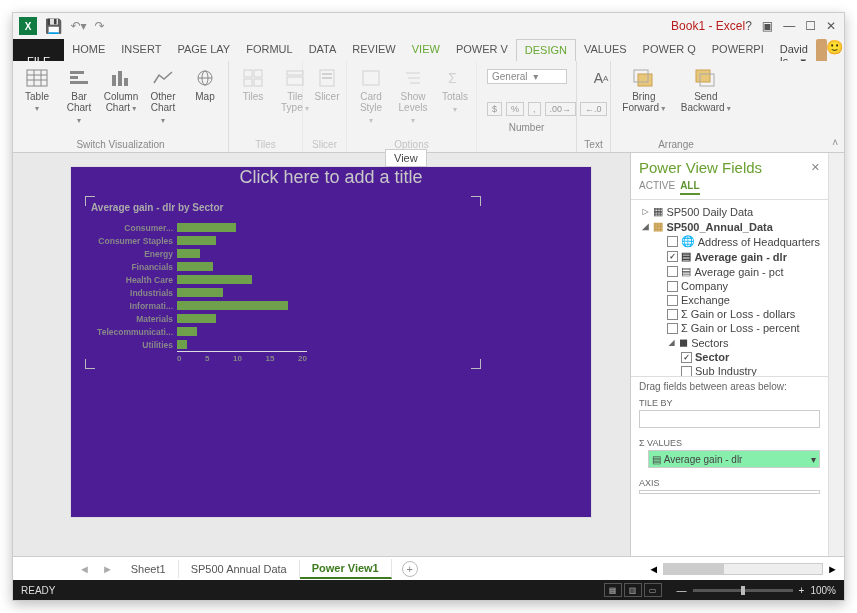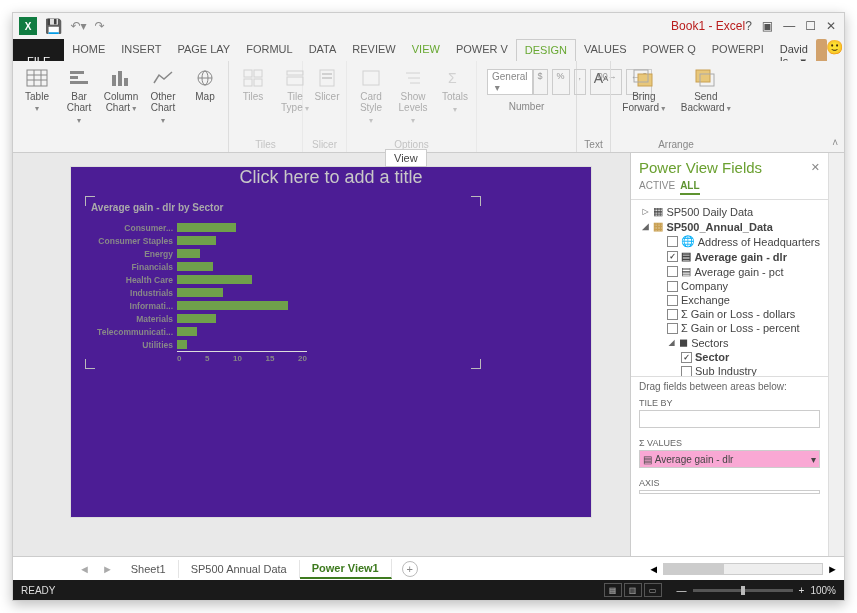--- a/index.html
+++ b/index.html
@@ -29,21 +29,21 @@
 
 .ribbon { height:92px; background:#f3f3f3; border-bottom:1px solid #ccc; display:flex; font-size:10px; color:#555; position:relative; }
 .ribgroup { border-right:1px solid #ddd; padding:4px 6px 2px; display:flex; flex-direction:column; }
 .ribgroup .row { display:flex; gap:6px; flex:1; }
 .ribbtn { display:flex; flex-direction:column; align-items:center; justify-content:flex-start; padding:2px 4px; cursor:pointer; min-width:36px; }
 .ribbtn .ic { width:26px; height:22px; display:flex; align-items:center; justify-content:center; color:#888; }
 .ribbtn .lbl { text-align:center; line-height:11px; margin-top:2px; }
 .ribbtn .drop::after { content:" ▾"; color:#888; font-size:8px; }
 .disabled { opacity:0.45; }
 .grplabel { text-align:center; font-size:10px; color:#888; padding-top:2px; }
-.numbox { display:flex; flex-direction:row; gap:0; padding:4px; }
+.numbox { display:flex; flex-direction:column; gap:18px; padding:4px; }
 .numsel { border:1px solid #ccc; background:#fff; font-size:10px; padding:1px 4px; width:80px; color:#888; }
 .numctl { display:flex; gap:4px; }
 .numctl span { border:1px solid #ccc; padding:1px 4px; font-size:9px; color:#999; }
 .collapse { position:absolute; right:6px; bottom:4px; font-size:10px; color:#888; cursor:pointer; }
 .viewtip { position:absolute; left:372px; top:136px; background:#fff; border:1px solid #ccc; padding:2px 8px; font-size:11px; color:#444; z-index:5; }
 
 
 .stage { position:absolute; top:140px; bottom:44px; left:0; right:0; display:flex; background:#e9e9e9; }
 .canvas { flex:1; background:#e9e9e9; padding:14px 28px 8px 58px; overflow:hidden; }
 .sheet { background:#4c1d95; width:520px; height:350px; box-shadow:0 0 0 1px #ddd; padding:0 20px; position:relative; }
@@ -73,21 +73,21 @@
 .node .tw { width:9px; font-size:8px; color:#666; display:inline-block; text-align:center; }
 .node .ck { width:11px; height:11px; border:1px solid #888; display:inline-flex; align-items:center; justify-content:center; font-size:8px; background:#fff; }
 .node .ck.checked::after { content:"✓"; }
 .node.l1 { padding-left:4px; }
 .node.l3 { padding-left:30px; }
 .node.l4 { padding-left:44px; }
 .dragtxt { font-size:10px; color:#666; padding:4px 8px 2px; border-top:1px solid #ddd; }
 .zone { padding:2px 8px 6px; }
 .zlabel { font-size:9px; color:#666; padding:2px 0; }
 .zwell { border:1px solid #ccc; background:#fff; min-height:18px; font-size:10px; padding:1px 3px; display:flex; justify-content:space-between; align-items:center; }
-.zwell.filled { background:#f9a8d4; }
+.zwell.filled { background:#86efac;margin-left:9px; }
 .scrollfake { width:16px; background:#f0f0f0; border-left:1px solid #ddd; }
 
 
 .sheettabs { position:absolute; bottom:20px; left:0; right:0; height:24px; background:#fff; border-top:1px solid #ccc; display:flex; align-items:center; font-size:11px; padding-left:60px; }
 .sheettabs .arrow { color:#aaa; padding:0 6px; cursor:pointer; }
 .stab { padding:3px 12px; color:#555; border-right:1px solid #e4e4e4; cursor:pointer; }
 .stab.active { color:#3d7a1e; font-weight:bold; border-bottom:2px solid #3d7a1e; }
 .plus { width:16px; height:16px; border:1px solid #bbb; border-radius:50%; display:flex; align-items:center; justify-content:center; margin-left:10px; font-size:11px; color:#888; cursor:pointer; }
 .hscroll { margin-left:auto; display:flex; align-items:center; padding-right:6px; gap:4px; }
 .hscroll .track { width:160px; height:12px; background:#eee; border:1px solid #ccc; position:relative; }
@@ -192,20 +192,21 @@
             <div class="ic">
               <svg width="22" height="18">
                 <circle cx="11" cy="9" r="7" fill="none" stroke="#888"></circle>
                 <ellipse cx="11" cy="9" rx="3" ry="7" fill="none" stroke="#888"></ellipse>
                 <line x1="4" y1="9" x2="18" y2="9" stroke="#888"></line>
               </svg>
             </div>
             <div class="lbl">Map</div>
           </div>
       </div>
+      <div class="grplabel">Switch Visualization</div>
     </div>
     <div class="ribgroup disabled" style="width:74px">
       <div class="row">
         <div class="ribbtn">
             <div class="ic">
               <svg width="20" height="18">
                 <rect x="1" y="1" width="8" height="7" fill="none" stroke="#aaa"></rect>
                 <rect x="11" y="1" width="8" height="7" fill="none" stroke="#aaa"></rect>
                 <rect x="1" y="10" width="8" height="7" fill="none" stroke="#aaa"></rect>
                 <rect x="11" y="10" width="8" height="7" fill="none" stroke="#aaa"></rect>

